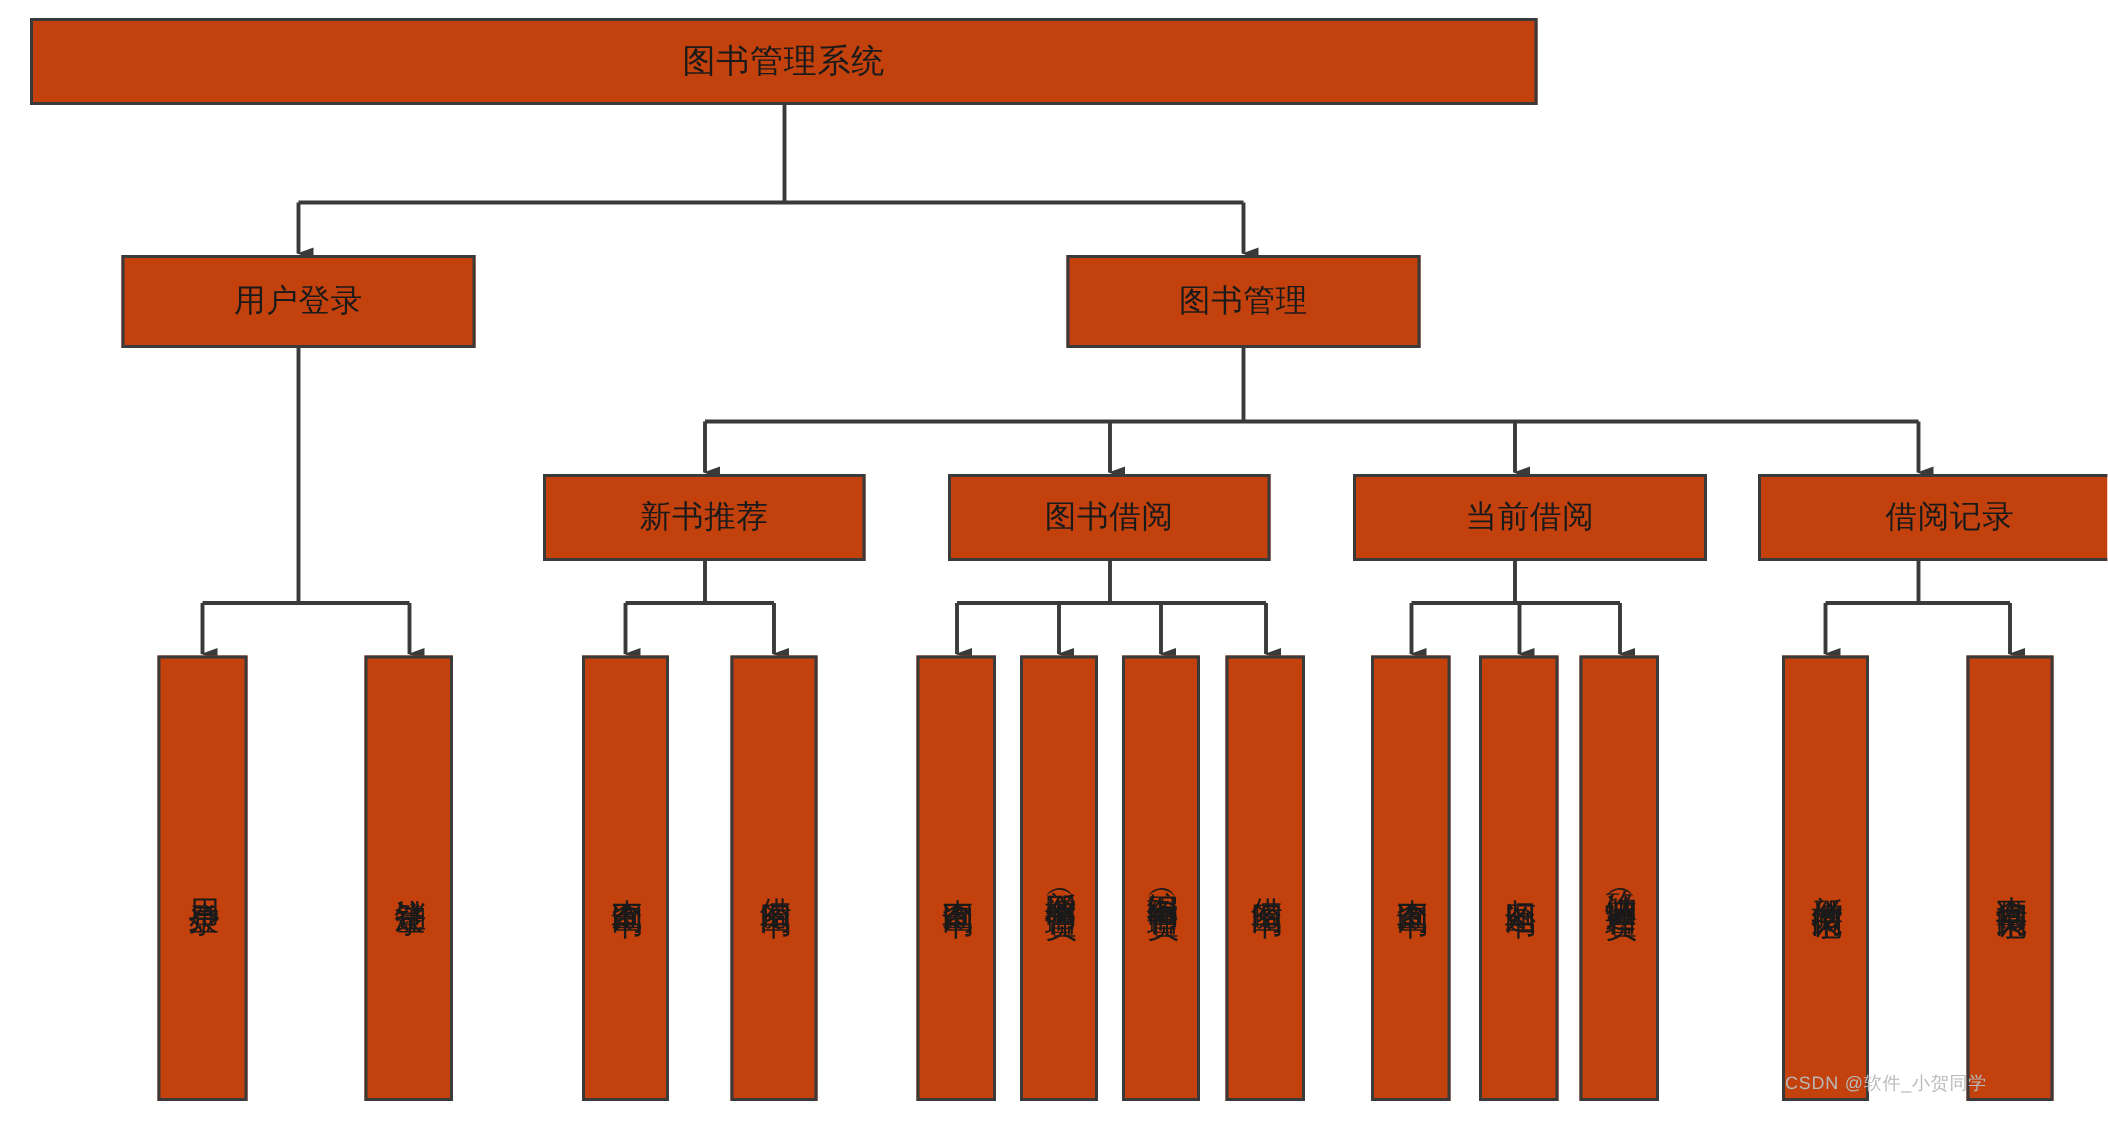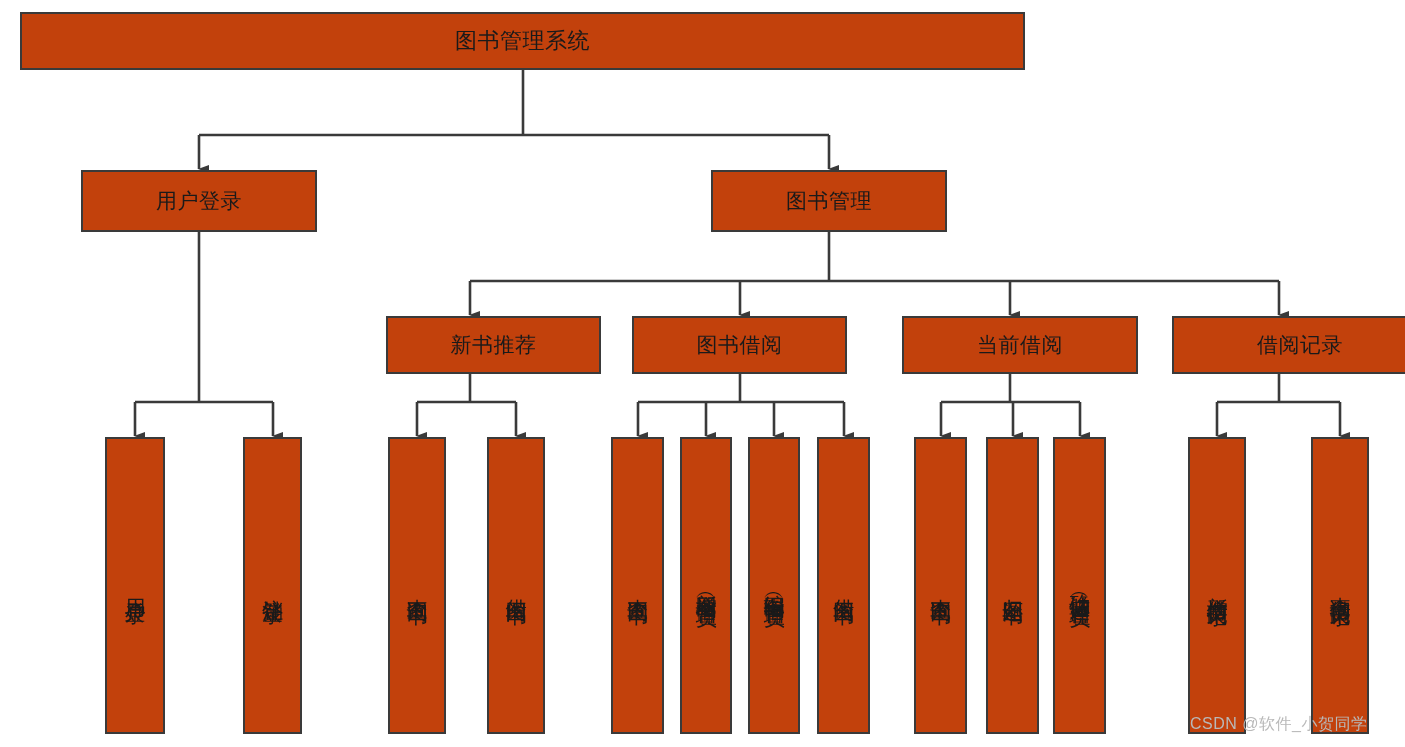--- a/index.html
+++ b/index.html
@@ -57,21 +57,21 @@
   .node.vert .label {
     writing-mode: vertical-rl;
     text-orientation: upright;
     font-size: 21px;
     line-height: 1.16;
     letter-spacing: 2px;
     white-space: nowrap;
   }
   .watermark {
     position: absolute;
-    font-size: 16px;
+    font-size: 12px;
     color: #b9b9b9;
     white-space: nowrap;
     letter-spacing: 0.5px;
   }
 </style>
 </head>
 <body>
 
 <div id="canvas">
 
@@ -121,21 +121,21 @@
   <div id="node-layer">
       <div class="node root horiz" style="left: 20px; top: 12px; width: 1005px; height: 58px;">
         <span class="label">图书管理系统</span>
       </div>
       <div class="node horiz" style="left: 81px; top: 170px; width: 236px; height: 62px;">
         <span class="label">用户登录</span>
       </div>
       <div class="node horiz" style="left: 711px; top: 170px; width: 236px; height: 62px;">
         <span class="label">图书管理</span>
       </div>
-      <div class="node horiz" style="left: 362px; top: 316px; width: 215px; height: 58px; margin-left: 24px;">
+      <div class="node horiz" style="left: 362px; top: 316px; width: 215px; height: 58px;">
         <span class="label">新书推荐</span>
       </div>
       <div class="node horiz" style="left: 632px; top: 316px; width: 215px; height: 58px; justify-content: center;">
         <span class="label">图书借阅</span>
       </div>
       <div class="node horiz" style="left: 902px; top: 316px; width: 236px; height: 58px;">
         <span class="label">当前借阅</span>
       </div>
       <div class="node horiz" style="left: 1172px; top: 316px; width: 256px; height: 58px;">
         <span class="label">借阅记录</span>

